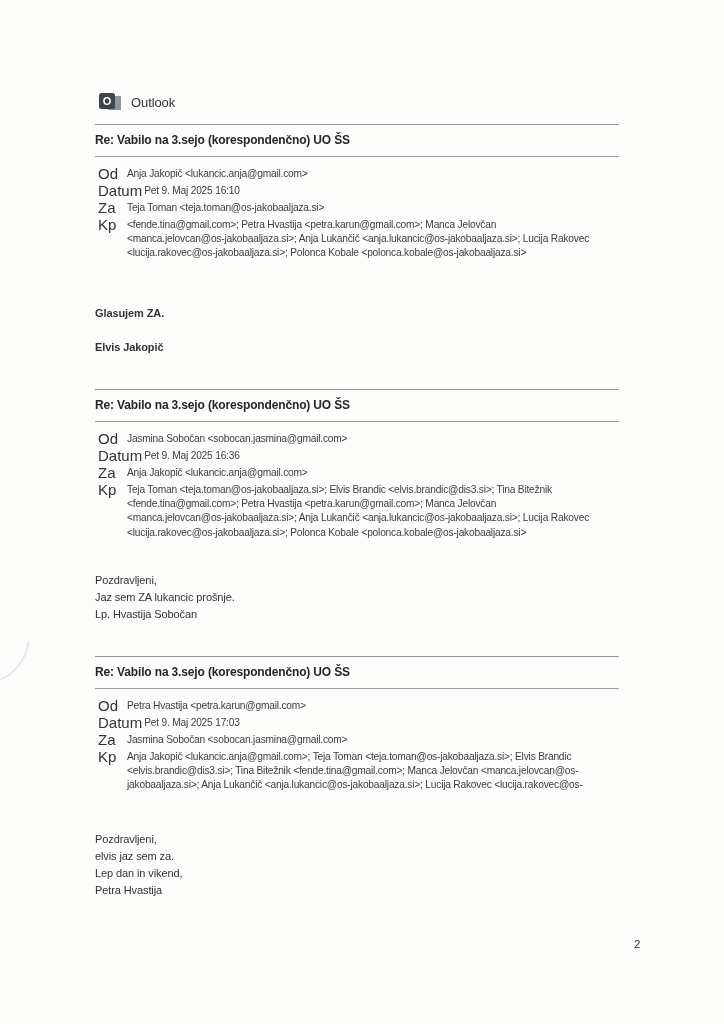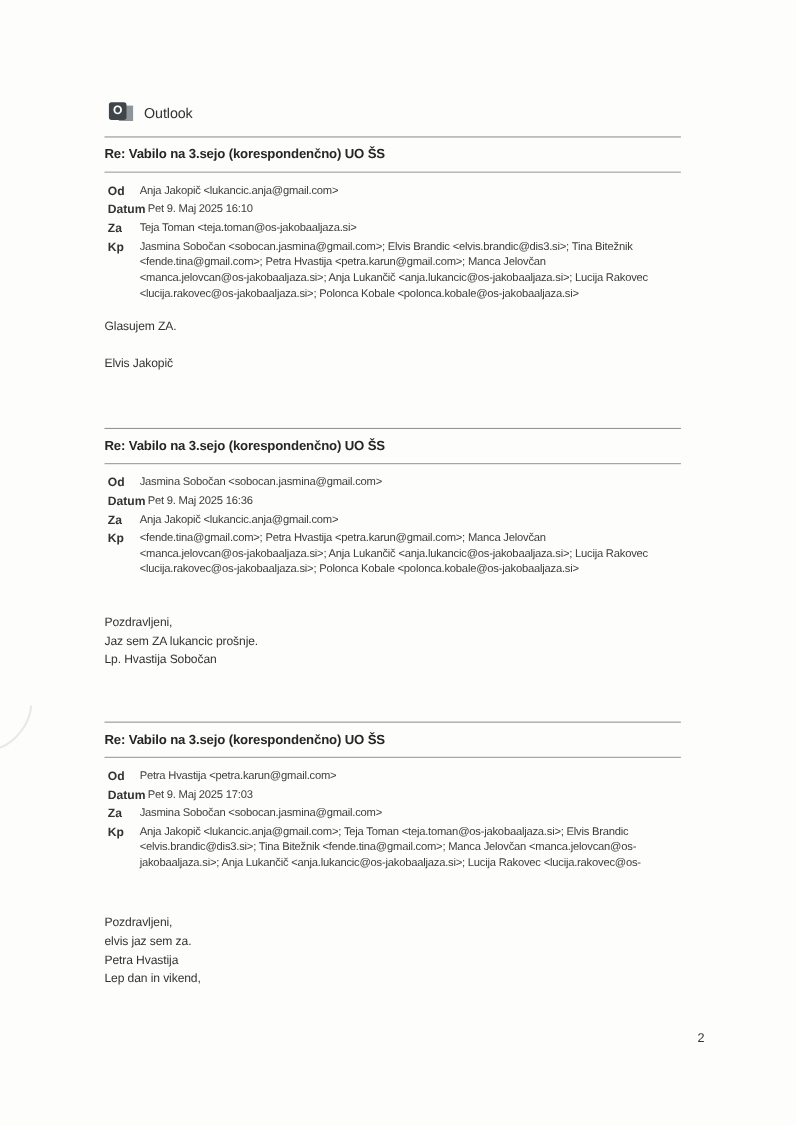--- a/index.html
+++ b/index.html
@@ -22,25 +22,25 @@
   #email-0{top:124px;}
   #email-1{top:389px;}
   #email-2{top:656px;}
   .subject{
     margin:7px 0 0 0;font-size:12px;font-weight:700;color:#262626;
     letter-spacing:-0.15px;line-height:16px;
   }
   .subject-rule{margin-top:8px;border-top:1.2px solid #9d9d9d;}
   .headers{margin:10px 0 0 3px;}
   .hrow{display:flex;margin-bottom:2.8px;}
-  .hlabel{flex:0 0 auto;min-width:27px;font-weight:700;font-size:11px;line-height:14.2px;color:#333;padding-right:2px;}
+  .hlabel{flex:0 0 auto;min-width:27px;font-weight:400;font-size:15px;line-height:14.2px;color:#333;padding-right:2px;}
   .hvalue{flex:1 1 auto;}
   .hline{font-size:10.2px;line-height:14.2px;letter-spacing:-0.2px;white-space:nowrap;color:#3d3d3d;}
   .body{margin-left:0;font-size:11px;line-height:17px;color:#333;letter-spacing:-0.1px;}
-  #email-0 .body{margin-top:14px;}
+  #email-0 .body{margin-top:44px;font-weight:bold;}
   #email-1 .body{margin-top:32px;}
   #email-2 .body{margin-top:38px;}
   .body-line{min-height:17px;}
   
   .page-number{position:absolute;left:634px;top:938px;font-size:11.5px;color:#333;}
   .smudge{
     position:absolute;left:-18px;top:620px;width:38px;height:62px;
     border:2px solid transparent;border-bottom-color:rgba(150,150,150,0.45);
     border-right-color:rgba(170,170,170,0.25);
     border-radius:50%;transform:rotate(38deg);
@@ -78,21 +78,20 @@
           </div>
           <div class="hrow">
             <span class="hlabel">Za</span>
             <div class="hvalue">
               <div class="hline">Teja Toman &lt;teja.toman@os-jakobaaljaza.si&gt;</div>
             </div>
           </div>
           <div class="hrow">
             <span class="hlabel">Kp</span>
             <div class="hvalue">
-              <div class="hline">Jasmina Sobočan &lt;sobocan.jasmina@gmail.com&gt;; Elvis Brandic &lt;elvis.brandic@dis3.si&gt;; Tina Bitežnik</div>
               <div class="hline">&lt;fende.tina@gmail.com&gt;; Petra Hvastija &lt;petra.karun@gmail.com&gt;; Manca Jelovčan</div>
               <div class="hline">&lt;manca.jelovcan@os-jakobaaljaza.si&gt;; Anja Lukančič &lt;anja.lukancic@os-jakobaaljaza.si&gt;; Lucija Rakovec</div>
               <div class="hline">&lt;lucija.rakovec@os-jakobaaljaza.si&gt;; Polonca Kobale &lt;polonca.kobale@os-jakobaaljaza.si&gt;</div>
             </div>
           </div>
         </div>
     <div class="body">
           <div class="body-line">Glasujem ZA.</div>
           <div class="body-line"></div>
           <div class="body-line">Elvis Jakopič</div>
@@ -117,20 +116,21 @@
           </div>
           <div class="hrow">
             <span class="hlabel">Za</span>
             <div class="hvalue">
               <div class="hline">Anja Jakopič &lt;lukancic.anja@gmail.com&gt;</div>
             </div>
           </div>
           <div class="hrow">
             <span class="hlabel">Kp</span>
             <div class="hvalue">
+              <div class="hline">Teja Toman &lt;teja.toman@os-jakobaaljaza.si&gt;; Elvis Brandic &lt;elvis.brandic@dis3.si&gt;; Tina Bitežnik</div>
               <div class="hline">&lt;fende.tina@gmail.com&gt;; Petra Hvastija &lt;petra.karun@gmail.com&gt;; Manca Jelovčan</div>
               <div class="hline">&lt;manca.jelovcan@os-jakobaaljaza.si&gt;; Anja Lukančič &lt;anja.lukancic@os-jakobaaljaza.si&gt;; Lucija Rakovec</div>
               <div class="hline">&lt;lucija.rakovec@os-jakobaaljaza.si&gt;; Polonca Kobale &lt;polonca.kobale@os-jakobaaljaza.si&gt;</div>
             </div>
           </div>
         </div>
     <div class="body">
           <div class="body-line">Pozdravljeni,</div>
           <div class="body-line">Jaz sem ZA lukancic prošnje.</div>
           <div class="body-line">Lp. Hvastija Sobočan</div>
@@ -164,22 +164,22 @@
             <div class="hvalue">
               <div class="hline">Anja Jakopič &lt;lukancic.anja@gmail.com&gt;; Teja Toman &lt;teja.toman@os-jakobaaljaza.si&gt;; Elvis Brandic</div>
               <div class="hline">&lt;elvis.brandic@dis3.si&gt;; Tina Bitežnik &lt;fende.tina@gmail.com&gt;; Manca Jelovčan &lt;manca.jelovcan@os-</div>
               <div class="hline">jakobaaljaza.si&gt;; Anja Lukančič &lt;anja.lukancic@os-jakobaaljaza.si&gt;; Lucija Rakovec &lt;lucija.rakovec@os-</div>
             </div>
           </div>
         </div>
     <div class="body">
           <div class="body-line">Pozdravljeni,</div>
           <div class="body-line">elvis jaz sem za.</div>
+          <div class="body-line">Lep dan in vikend,</div>
           <div class="body-line">Petra Hvastija</div>
-          <div class="body-line">Lep dan in vikend,</div>
         </div>
   </section>
 </div>
 
   <div class="smudge"></div>
 
   <div class="page-number">2</div>
 </div>
 
 </body></html>

